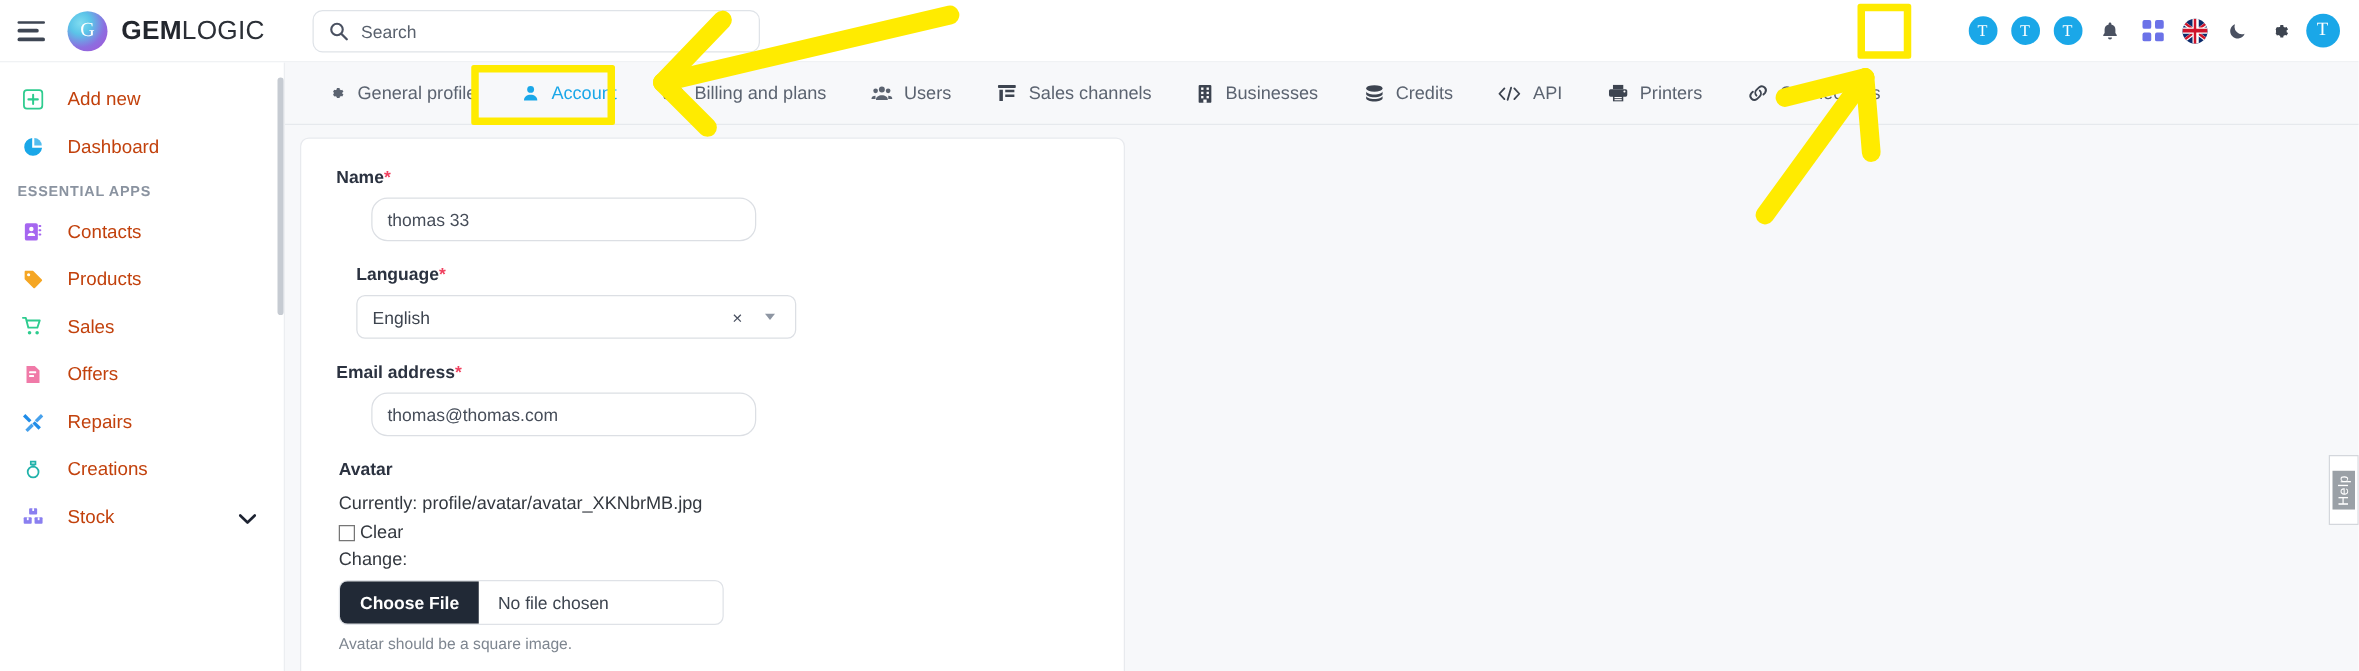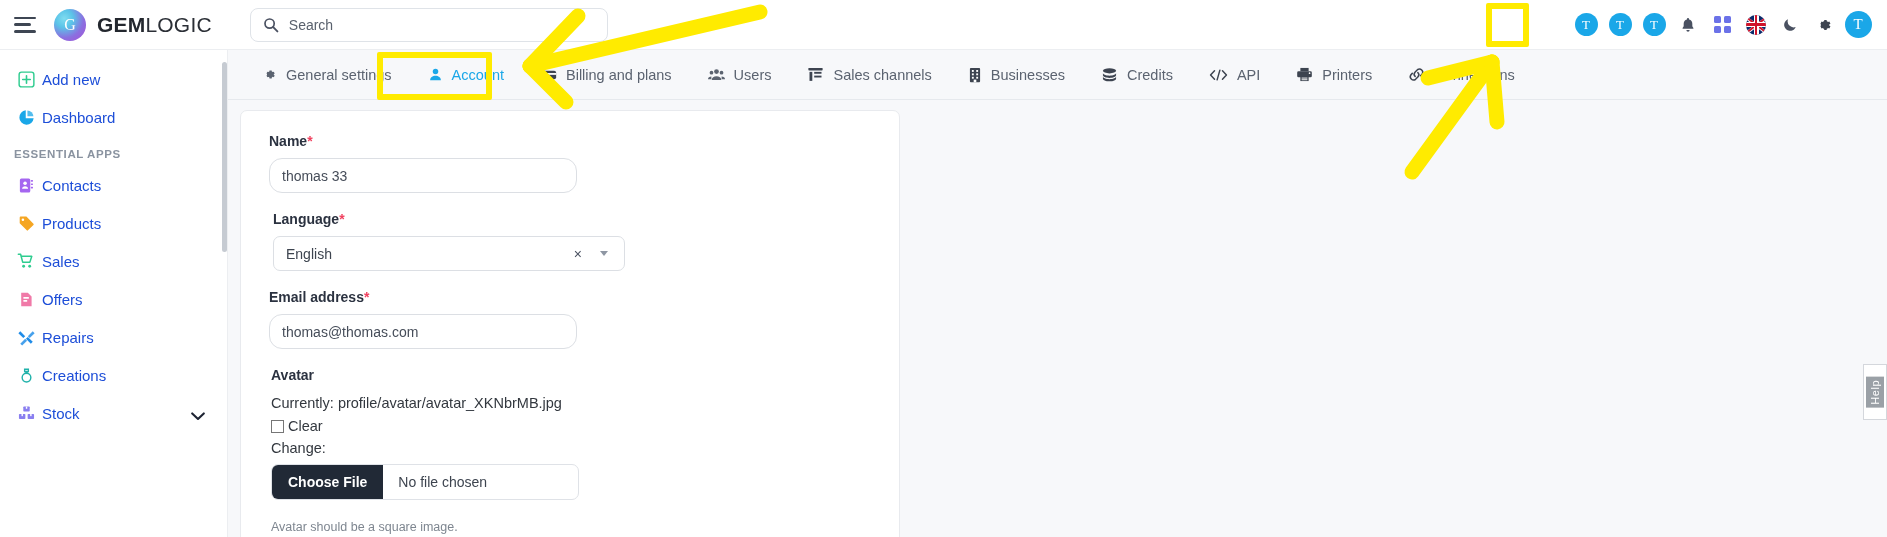--- a/index.html
+++ b/index.html
@@ -61,21 +61,21 @@
   .flag .hr { position:absolute; left:0; top:8.8px; width:20px; height:2.6px; background:#cf142b; }
   .flag .vr { position:absolute; left:8.8px; top:0; width:2.6px; height:20px; background:#cf142b; }
 
   
   .sidebar {
     position:absolute; left:0; top:50px; width:228px; height:487px;
     background:#fff; border-right:1px solid #eceef1; overflow:hidden;
   }
   .side-item { height:38px; display:flex; align-items:center; padding-left:14px; cursor:pointer; position:relative; }
   .side-item .ic { width:24px; display:flex; align-items:center; justify-content:center; }
-  .side-item .lbl { margin-left:4px; font-size:15px; color:#1d4ed8; }
+  .side-item .lbl { margin-left:16px; font-size:15px; color:#c2410c; }
   .side-head { font-size:11.5px; letter-spacing:.6px; color:#8a93a0; font-weight:700;
     padding-left:14px; height:30px; display:flex; align-items:flex-end; padding-bottom:6px; }
   .chev { position:absolute; right:22px; top:13px; }
   .side-scroll { position:absolute; right:0px; top:12px; width:5px; height:190px; background:#c6cbd2; border-radius:3px; }
 
   
   .tabbar {
     position:absolute; left:228px; top:50px; width:1659px; height:50px;
     background:#f7f8fa; border-bottom:1px solid #e6e9ed; display:flex; align-items:center;
     padding-left:16px; gap:0;
@@ -91,36 +91,36 @@
     position:absolute; left:12px; top:10px; width:660px; height:470px;
     background:#fff; border:1px solid #e8eaee; border-radius:7px; padding:22px 28px;
   }
   .flabel { font-size:14px; color:#2b3240; font-weight:700; margin-bottom:9px; }
   .flabel .req { color:#f0415f; font-weight:700; }
   .row2 { display:flex; gap:18px;flex-direction:column; }
   .col { width:308px; }
   .col + .col { margin-left:0; }
   .input {
     width:308px; height:35px; border:1px solid #dcdfe4; border-radius:13px;
-    display:flex; align-items:center; padding:0 12px; font-size:14px; color:#464d59; background:#fff;
+    display:flex; align-items:center; padding:0 12px; font-size:14px; color:#464d59; background:#fff;margin-left:28px;
   }
   .select { width:352px; height:35px; border:1px solid #dcdfe4; border-radius:7px;
     display:flex; align-items:center; padding:0 12px; font-size:14px; color:#3d444f; background:#fff; position:relative; }
   .select .x { position:absolute; right:42px; font-size:14px; color:#4a5161; cursor:pointer; }
   .select .caret { position:absolute; right:16px; width:0;height:0;
     border-left:4.5px solid transparent; border-right:4.5px solid transparent; border-top:5px solid #8e96a3; }
   .avatar-note { font-size:14.5px; color:#33383f; line-height:22px; }
   .clearrow { display:flex; align-items:center; gap:4px; margin-top:1px; }
   .cbx { width:13px; height:13px; border:1px solid #767676; background:#fff; }
   .filebtn { margin-top:5px; width:308px; height:36px; border:1px solid #dfe2e7; border-radius:7px;
     display:flex; overflow:hidden; background:#fff; }
   .filebtn .choose { background:#212936; color:#fff; font-size:14px; font-weight:700;
     display:flex; align-items:center; padding:0 16px; }
   .filebtn .fname { display:flex; align-items:center; padding-left:15px; font-size:14px; color:#3d444f; }
-  .hint { margin-top:20px; font-size:12.5px; color:#7e8690; }
+  .hint { margin-top:8px; font-size:12.5px; color:#7e8690; }
   .save-btn { margin-top:22px; width:58px; height:33px; background:#1aa7e8; color:#fff;
     border-radius:6px; display:flex; align-items:center; justify-content:center;
     font-size:14px; font-weight:700; cursor:pointer; }
   .divider { margin-top:20px; width:604px; height:1px; background:#ebedf0; }
 
   
   .sidetab { position:absolute; right:0; top:264px; width:24px; height:56px;
     background:#fff; border:1px solid #d4d7dc; display:flex; align-items:center; justify-content:center; }
   .sidetab span { writing-mode:vertical-rl; transform:rotate(180deg); font-size:11px;
     color:#fff; background:#9aa0a6; padding:3px 3px; letter-spacing:.5px; }
@@ -334,21 +334,21 @@
 
   <div class="tabbar">
 
     <div class="tab">
       <span class="ic">
         <svg width="15" height="15" viewBox="0 0 20 20">
           <path d="M10 6.6a3.4 3.4 0 1 0 0 6.8 3.4 3.4 0 0 0 0-6.8zm0 5.1a1.7 1.7 0 1 1 0-3.4 1.7 1.7 0 0 1 0 3.4z" fill="#5b6370"></path>
           <path d="M17 11.4l-1.2-.7a6 6 0 0 0 0-1.5l1.2-.7-1.3-2.2-1.3.5a5.7 5.7 0 0 0-1.3-.8l-.2-1.4H10l-.2 1.4a5.7 5.7 0 0 0-1.3.8l-1.3-.5L5.9 8.5l1.2.7a6 6 0 0 0 0 1.5l-1.2.7 1.3 2.2 1.3-.5c.4.33.84.6 1.3.78l.2 1.42h2.9l.2-1.42c.46-.18.9-.45 1.3-.78l1.3.5z" fill="#5b6370"></path>
         </svg>
       </span>
-      <span>General settings</span>
+      <span>General profile</span>
     </div>
 
     <div class="tab active">
       <span class="ic">
         <svg width="15" height="15" viewBox="0 0 18 18">
           <circle cx="9" cy="5.4" r="3.3" fill="#1aa7e8"></circle>
           <path d="M2.6 16c0-3.5 2.9-5.4 6.4-5.4s6.4 1.9 6.4 5.4z" fill="#1aa7e8"></path>
         </svg>
       </span>
       <span>Account</span>
@@ -458,21 +458,21 @@
     <div class="card">
 
       <div class="row2">
         <div class="col">
           <div class="flabel">
             <span>Name</span><span class="req">*</span>
           </div>
           <div class="input">thomas 33</div>
         </div>
 
-        <div class="col" style="margin-left:4px">
+        <div class="col" style="margin-left:16px">
           <div class="flabel">
             <span>Language</span><span class="req">*</span>
           </div>
           <div class="select">
             <span>English</span>
             <span class="x">×</span>
             <span class="caret"></span>
           </div>
         </div>
       </div>

